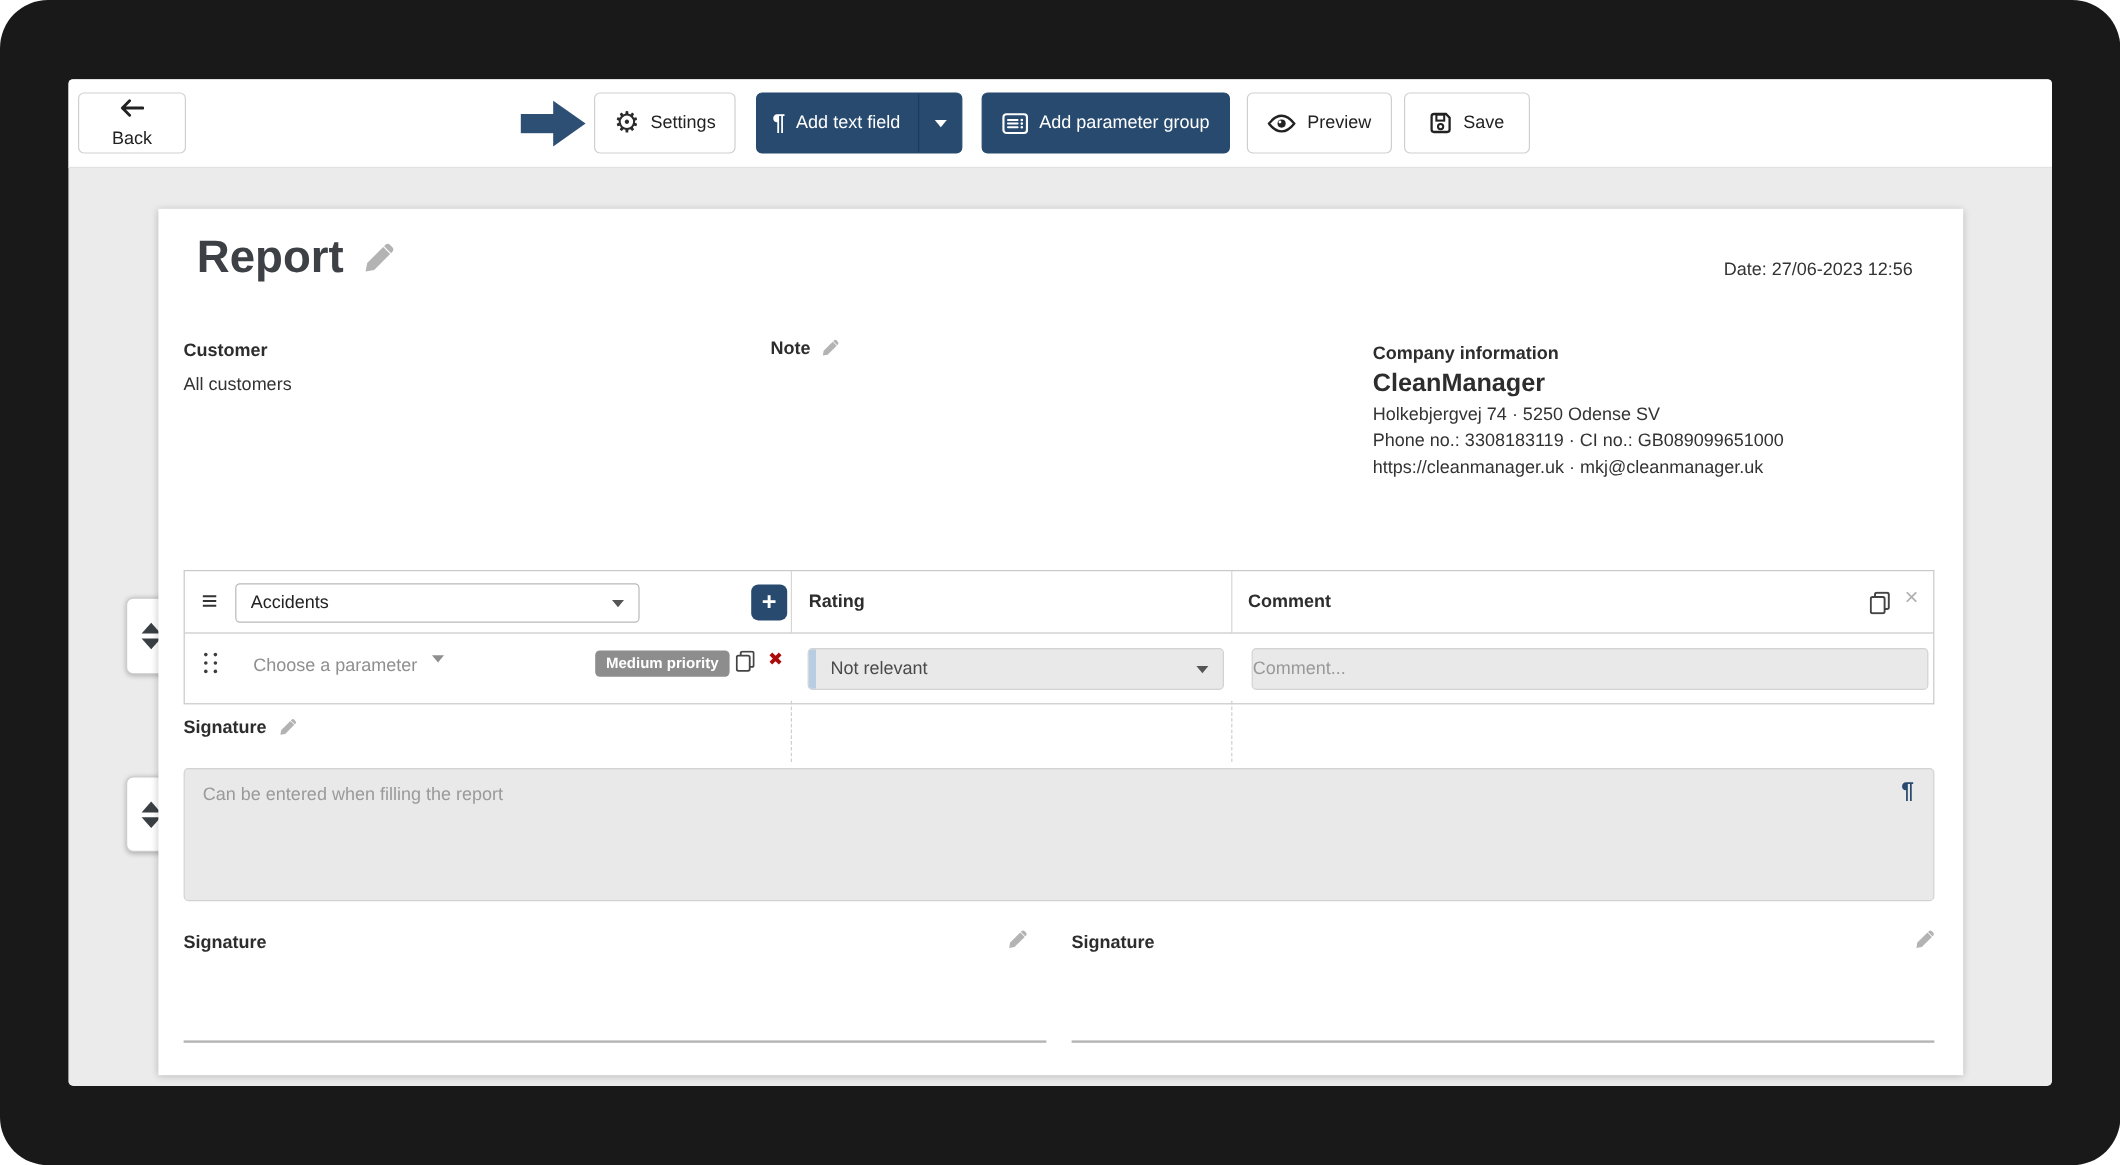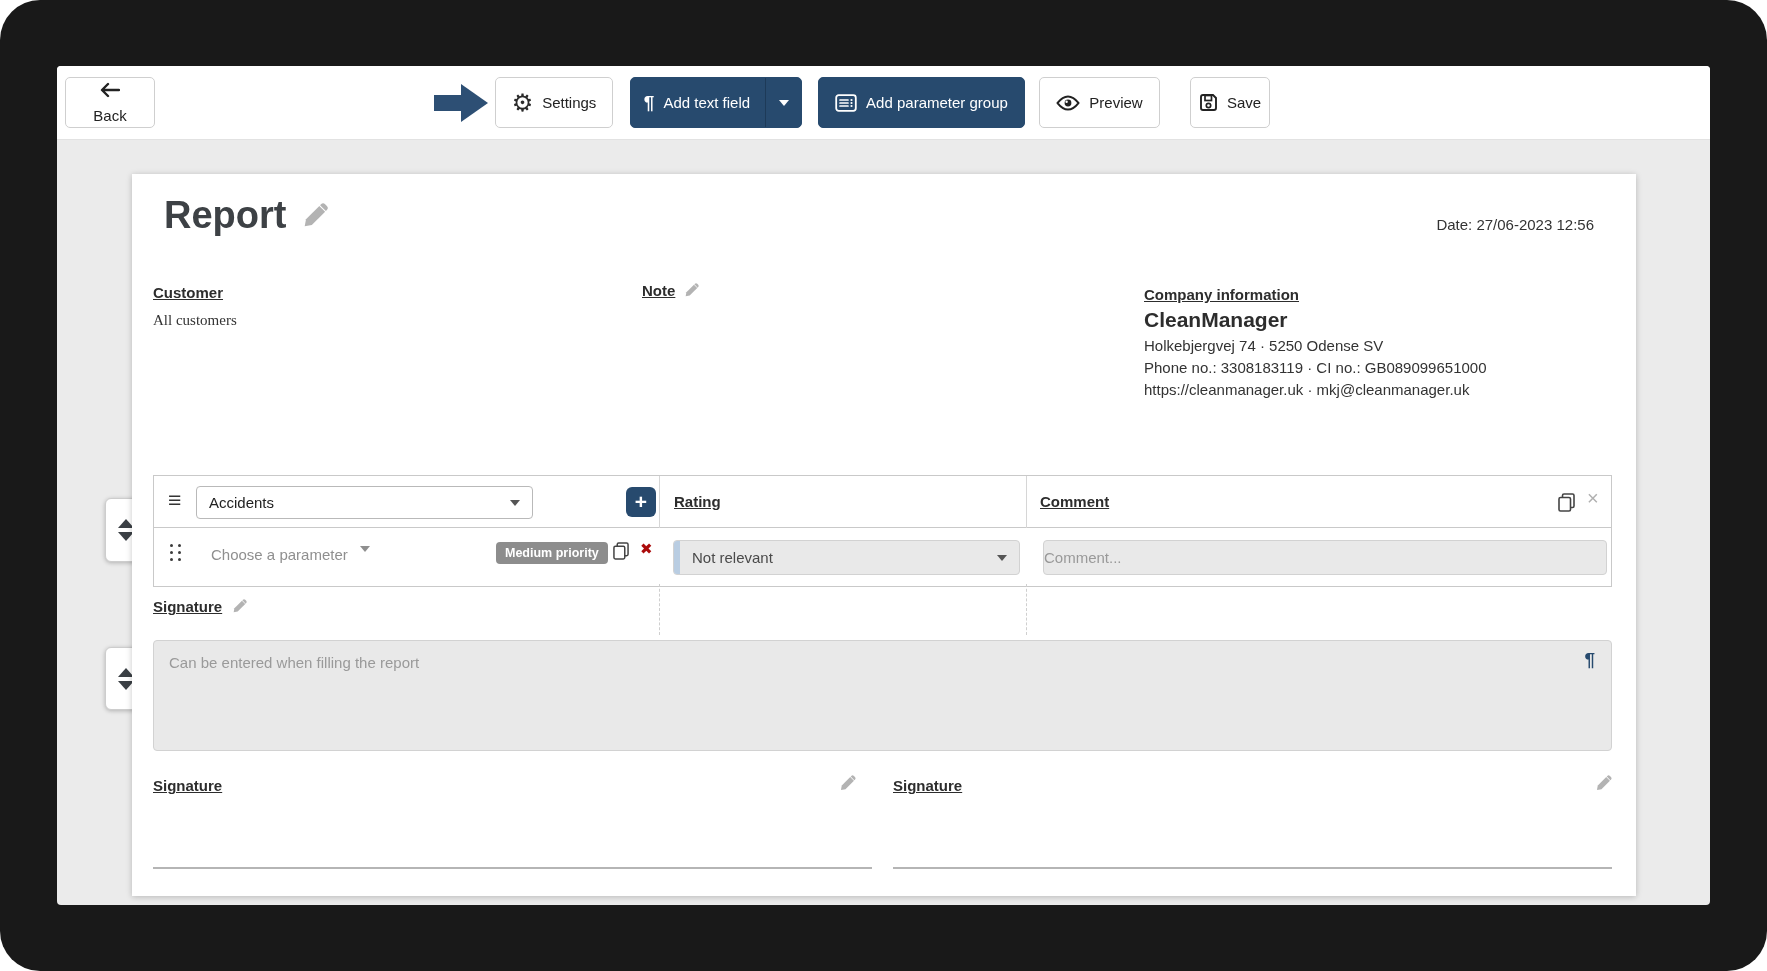--- a/index.html
+++ b/index.html
@@ -8,35 +8,35 @@
   .screen{position:absolute;left:57px;top:66px;width:1653px;height:839px;background:#ebebeb;border-radius:4px;overflow:hidden;}
   .toolbar{position:absolute;left:0;top:0;width:100%;height:74px;background:#fff;border-bottom:1px solid #e2e2e2;}
   .tbtn{position:absolute;top:11px;height:51px;background:#fff;border:1px solid #cfcfcf;border-radius:5px;display:flex;align-items:center;justify-content:center;gap:9px;font-size:15px;color:#222;cursor:pointer;}
   .tbtn-navy{background:#274a6e;border:1px solid #274a6e;color:#fff;}
   .btn-back{left:8px;width:90px;flex-direction:column;}
   .btn-settings{left:438px;width:118px;}
   .btn-addtext{left:573px;width:172px;padding-right:38px;}
   .addtext-caret{position:absolute;right:0;top:0;width:36px;height:100%;border-left:1px solid #1d3a58;display:flex;align-items:center;justify-content:center;}
   .btn-addgroup{left:761px;width:207px;}
   .btn-preview{left:982px;width:121px;}
-  .btn-save{left:1113px;width:80px;margin-left:20px;}
+  .btn-save{left:1113px;width:105px;}
   .nav-arrow{position:absolute;left:377px;top:18px;width:54px;height:38px;}
   .nav-arrow .bar{position:absolute;left:0;top:11px;width:28px;height:16px;background:#2d4f74;}
   .nav-arrow .tip{position:absolute;left:27px;top:0;width:0;height:0;border-left:27px solid #2d4f74;border-top:19px solid transparent;border-bottom:19px solid transparent;}
   .caret-down{width:0;height:0;border-left:5px solid transparent;border-right:5px solid transparent;border-top:6px solid #555;}
   .caret-white{border-top-color:#fff;}
   .gear{font-size:24px;line-height:24px;color:#2b2b2b;}
   .pilcrow{font-size:19px;font-weight:bold;}
   .card{position:absolute;left:75px;top:108px;width:1504px;height:722px;background:#fff;box-shadow:0 1px 6px rgba(0,0,0,.22);}
   .title{position:absolute;left:32px;top:20px;font-size:38px;font-weight:bold;color:#3d4145;display:flex;align-items:center;gap:14px;}
   .pencil{color:#b3b3b3;}
   .date{position:absolute;right:42px;top:42px;font-size:15px;color:#333;}
-  .label{font-size:15px;font-weight:bold;color:#2d2d2d;text-decoration:underline;}
+  .label{font-size:15px;font-weight:bold;color:#2d2d2d;}
   .customer-label{position:absolute;left:21px;top:110px;}
-  .customer-value{position:absolute;left:21px;top:138px;font-size:15px;color:#333;font-family:Liberation Serif, serif;}
+  .customer-value{position:absolute;left:21px;top:138px;font-size:15px;color:#333;}
   .note-label{position:absolute;left:510px;top:108px;display:flex;align-items:center;gap:8px;}
   .note-box{position:absolute;left:510px;top:134px;width:481px;height:125px;border:1px dashed #6e6e6e;padding:9px 13px;font-size:16px;color:#a3a3a3;cursor:text;}
   .company{position:absolute;left:1012px;top:110px;font-size:15px;color:#333;line-height:22px;}
   .company .cname{font-size:21px;font-weight:bold;color:#2d2d2d;margin:3px 0 4px;}
   .ptable{position:absolute;left:21px;top:301px;width:1459px;height:112px;border:1px solid #c9c9c9;background:#fff;}
   .phead{position:absolute;left:0;top:0;width:100%;height:52px;border-bottom:1px solid #c9c9c9;}
   .prow{position:absolute;left:0;top:52px;width:100%;height:59px;}
   .vline{position:absolute;top:0;width:0;height:52px;border-left:1px solid #d6d6d6;}
   .vdash{position:absolute;top:56px;width:0;height:51px;border-left:1px dashed #cfcfcf;}
   .hamburger{position:absolute;left:14px;top:11px;font-size:23px;font-weight:bold;color:#333;cursor:pointer;}

